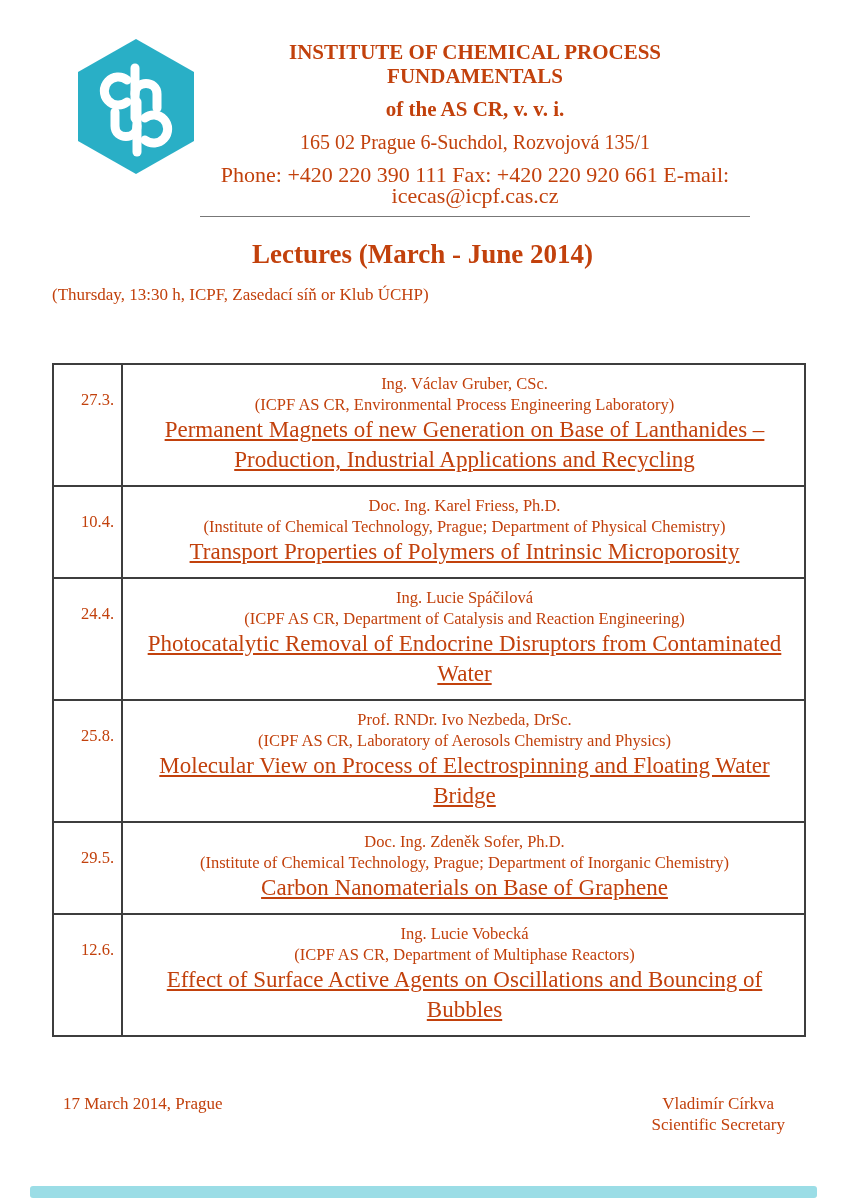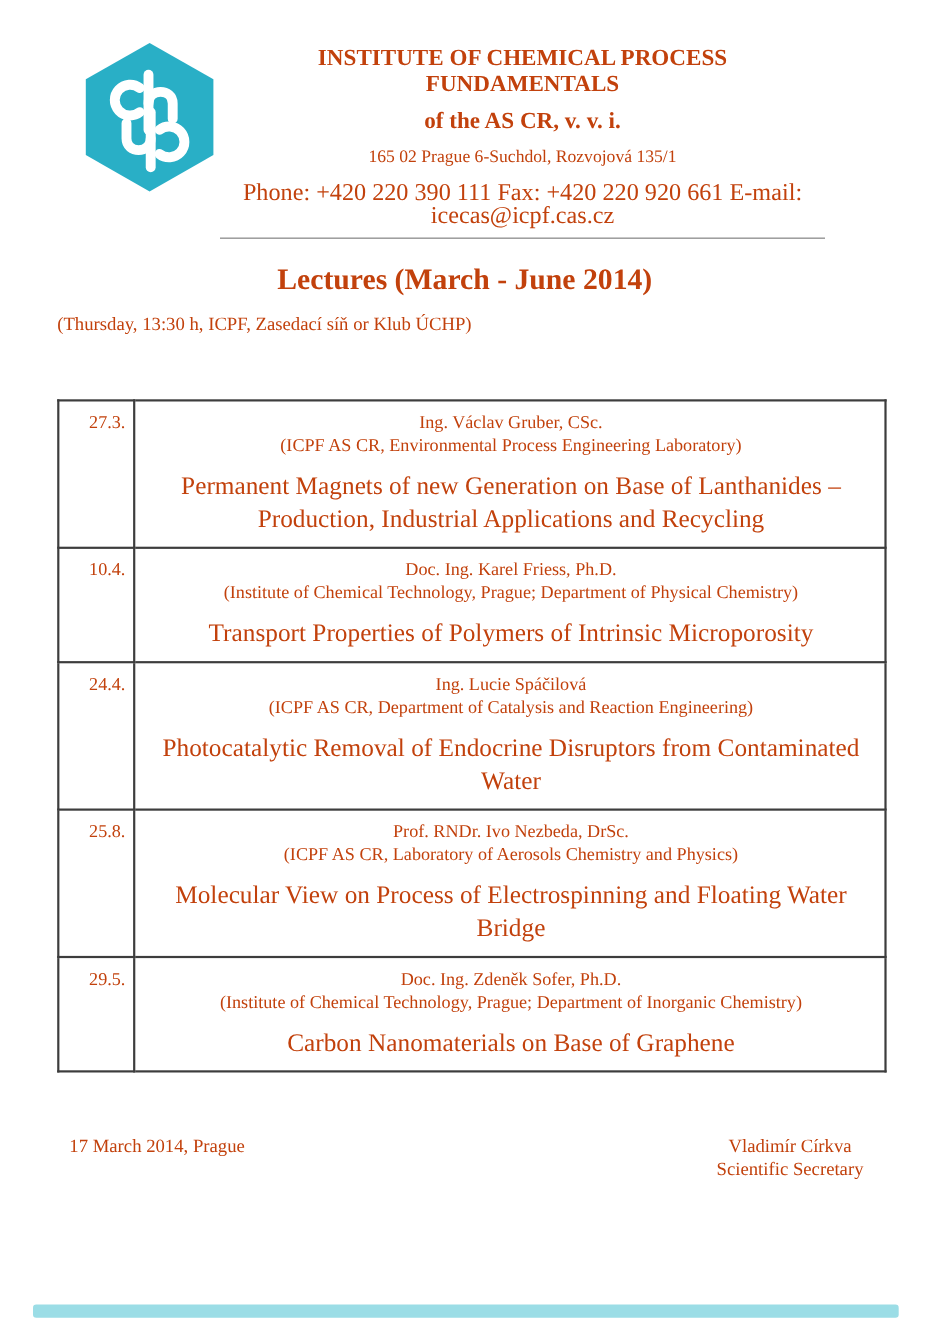--- a/index.html
+++ b/index.html
@@ -33,21 +33,21 @@
     margin: 0 0 10px 0;
   }
   .inst-line2 {
     font-size: 21px;
     font-weight: bold;
     line-height: 22px;
     margin: 0 0 12px 0;
     text-align: center;
   }
   .inst-address {
-    font-size: 16px;
+    font-size: 20px;
     line-height: 21px;
     margin: 0 0 11px 0;
   }
   .inst-contact {
     font-size: 22px;
     line-height: 21px;
     margin: 0;
   }
   .header-rule {
     border: none;
@@ -75,36 +75,36 @@
     border-collapse: collapse;
     table-layout: fixed;
   }
   table.lectures td {
     border: 2px solid #3d3d3d;
     vertical-align: top;
   }
   td.date-cell {
     width: 60px;
     text-align: right;
-    padding: 8px 7px 0 0;
+    padding: 24px 7px 0 0;
     font-size: 16.5px;
     line-height: 21px;
   }
   td.content-cell {
     padding: 8px 10px 10px 12px;
     text-align: center;
   }
   .speaker, .affiliation {
     font-size: 16.5px;
     line-height: 21px;
   }
   .lecture-title {
-    margin-top: 12px;
     font-size: 23px;
     line-height: 30px;
+    text-decoration: underline;
   }
   
   .footer {
     margin: 56px 60px 0 63px;
     display: flex;
     justify-content: space-between;
     align-items: flex-start;
     font-size: 17px;
     line-height: 21px;
   }
@@ -187,20 +187,28 @@
         </td>
       </tr>
       <tr>
         <td class="date-cell">29.5.</td>
         <td class="content-cell">
           <div class="speaker">Doc. Ing. Zdeněk Sofer, Ph.D.</div>
           <div class="affiliation">(Institute of Chemical Technology, Prague; Department of Inorganic Chemistry)</div>
           <div class="lecture-title">Carbon Nanomaterials on Base of Graphene</div>
         </td>
       </tr>
+      <tr>
+        <td class="date-cell">12.6.</td>
+        <td class="content-cell">
+          <div class="speaker">Ing. Lucie Vobecká</div>
+          <div class="affiliation">(ICPF AS CR, Department of Multiphase Reactors)</div>
+          <div class="lecture-title">Effect of Surface Active Agents on Oscillations and Bouncing of Bubbles</div>
+        </td>
+      </tr>
     </tbody>
   </table>
 
   <div class="footer">
     <div>17 March 2014, Prague</div>
     <div class="signature">
       <div>Vladimír Církva</div>
       <div>Scientific Secretary</div>
     </div>
   </div>

